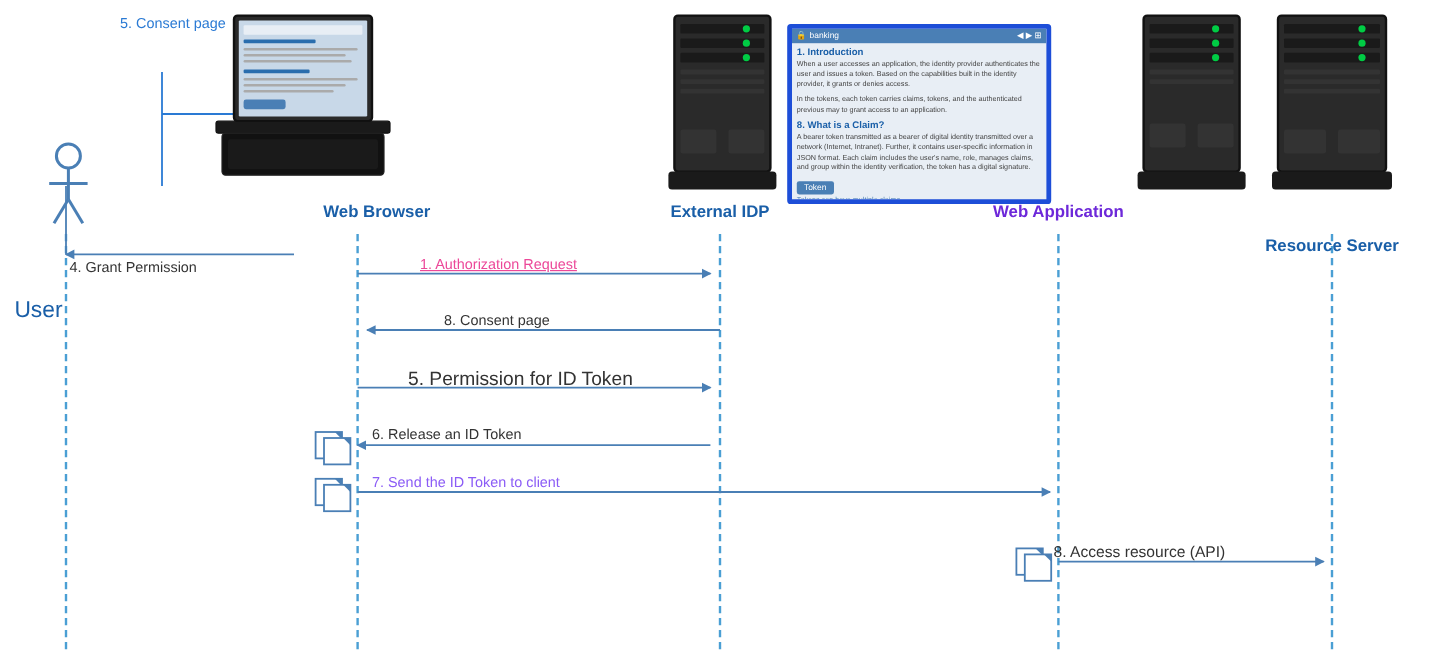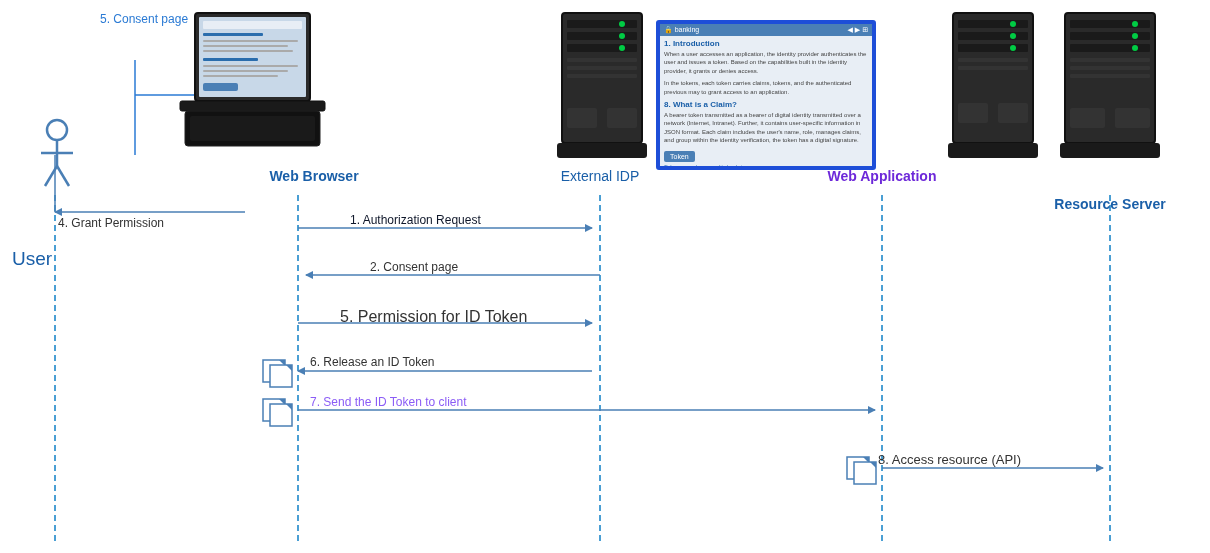--- a/index.html
+++ b/index.html
@@ -176,21 +176,21 @@
     </div>
     <div style="font-weight:bold; font-size:8px; color:#1a5fa8; margin-bottom:2px;">1. Introduction</div>
     <div style="line-height:1.4; color:#444; font-size:6px; margin-bottom:4px;">When a user accesses an application, the identity provider authenticates the user and issues a token. Based on the capabilities built in the identity provider, it grants or denies access.</div>
     <div style="line-height:1.4; color:#444; font-size:6px; margin-bottom:4px;">In the tokens, each token carries claims, tokens, and the authenticated previous may to grant access to an application.</div>
     <div style="font-weight:bold; font-size:8px; color:#1a5fa8; margin-bottom:2px;">8. What is a Claim?</div>
     <div style="line-height:1.4; color:#444; font-size:6px; margin-bottom:4px;">A bearer token transmitted as a bearer of digital identity transmitted over a network (Internet, Intranet). Further, it contains user-specific information in JSON format. Each claim includes the user's name, role, manages claims, and group within the identity verification, the token has a digital signature.</div>
     <div style="background:#4a7fb5; color:white; padding:2px 6px; display:inline-block; border-radius:2px; font-size:7px; margin-top:2px;">Token</div>
     <div style="color:#4a7fb5; font-size:6px; margin-top:2px;">Tokens can have multiple claims.</div>
   </div>
 
-  <div style="position:absolute; left:600px; top:168px; transform:translateX(-50%); color:#1a5fa8; font-weight:normal; font-size:14px; white-space:nowrap;">
+  <div style="position:absolute; left:600px; top:168px; transform:translateX(-50%); color:#1a5fa8; font-weight:bold; font-size:14px; white-space:nowrap;">
     <span>External IDP</span>
   </div>
 
   <div style="position:absolute; left:943px; top:8px; width:100px; height:155px;">
     <svg width="100" height="155" xmlns="http://www.w3.org/2000/svg">
       <rect x="10" y="5" width="80" height="130" rx="3" fill="#2a2a2a" stroke="#111" stroke-width="2"></rect>
       <rect x="15" y="12" width="70" height="8" rx="1" fill="#1a1a1a"></rect>
       <rect x="15" y="24" width="70" height="8" rx="1" fill="#1a1a1a"></rect>
       <rect x="15" y="36" width="70" height="8" rx="1" fill="#1a1a1a"></rect>
       <circle cx="70" cy="16" r="3" fill="#00cc44"></circle>
@@ -223,26 +223,26 @@
       <rect x="15" y="100" width="35" height="20" rx="2" fill="#333"></rect>
       <rect x="60" y="100" width="35" height="20" rx="2" fill="#333"></rect>
       <rect x="5" y="135" width="100" height="15" rx="3" fill="#1a1a1a"></rect>
     </svg>
   </div>
 
   <div style="position:absolute; left:1110px; top:168px; transform:translateX(-50%); color:#1a5fa8; font-weight:bold; font-size:14px; white-space:nowrap;margin-top:28px;">
     <span>Resource Server</span>
   </div>
 
-  <div style="position:absolute; left:350px; top:213px; font-size:12px; color:#0f172a;">
+  <div style="position:absolute; left:350px; top:213px; font-size:12px; color:#ec4899;text-decoration:underline;">
     <span>1. Authorization Request</span>
   </div>
 
   <div style="position:absolute; left:370px; top:260px; font-size:12px; color:#333;">
-    <span>2. Consent page</span>
+    <span>8. Consent page</span>
   </div>
 
   <div style="position:absolute; left:340px; top:308px; font-size:16px; color:#333;">
     <span>5. Permission for ID Token</span>
   </div>
 
   <div style="position:absolute; left:310px; top:355px; font-size:12px; color:#333;">
     <span>6. Release an ID Token</span>
   </div>
 

